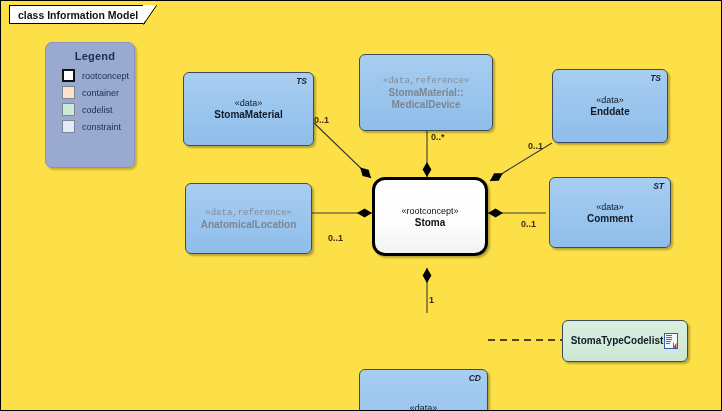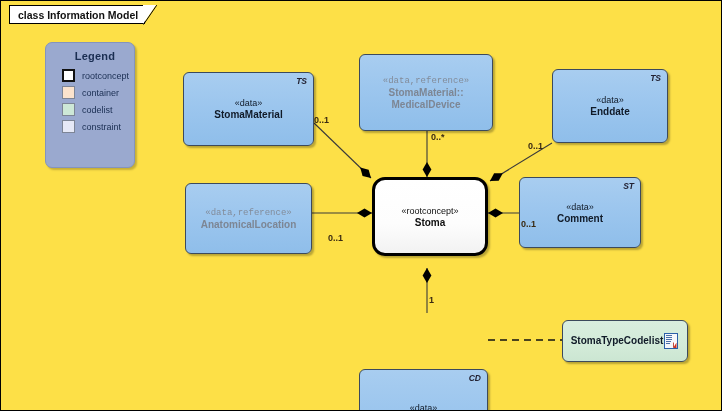--- a/index.html
+++ b/index.html
@@ -260,21 +260,21 @@
   <div class="cls data ref" style="left:184px;top:182px;width:127px;height:71px;">
     <span class="stereo">«data,reference»</span>
     <span class="cname">AnatomicalLocation</span>
   </div>
 
   <div class="cls rootconcept" style="left:371px;top:176px;width:116px;height:79px;">
     <span class="stereo">«rootconcept»</span>
     <span class="cname">Stoma</span>
   </div>
 
-  <div class="cls data" style="left:518px;top:176px;width:122px;height:71px;">
+  <div class="cls data" style="left:548px;top:176px;width:122px;height:71px;">
     <span class="corner">ST</span>
     <span class="stereo">«data»</span>
     <span class="cname">Comment</span>
   </div>
 
   <div class="cls data" style="left:358px;top:328px;width:129px;height:90px;margin-top:40px;">
     <span class="corner">CD</span>
     <span class="stereo">«data»</span>
     <span class="cname">StomaType</span>
   </div>

